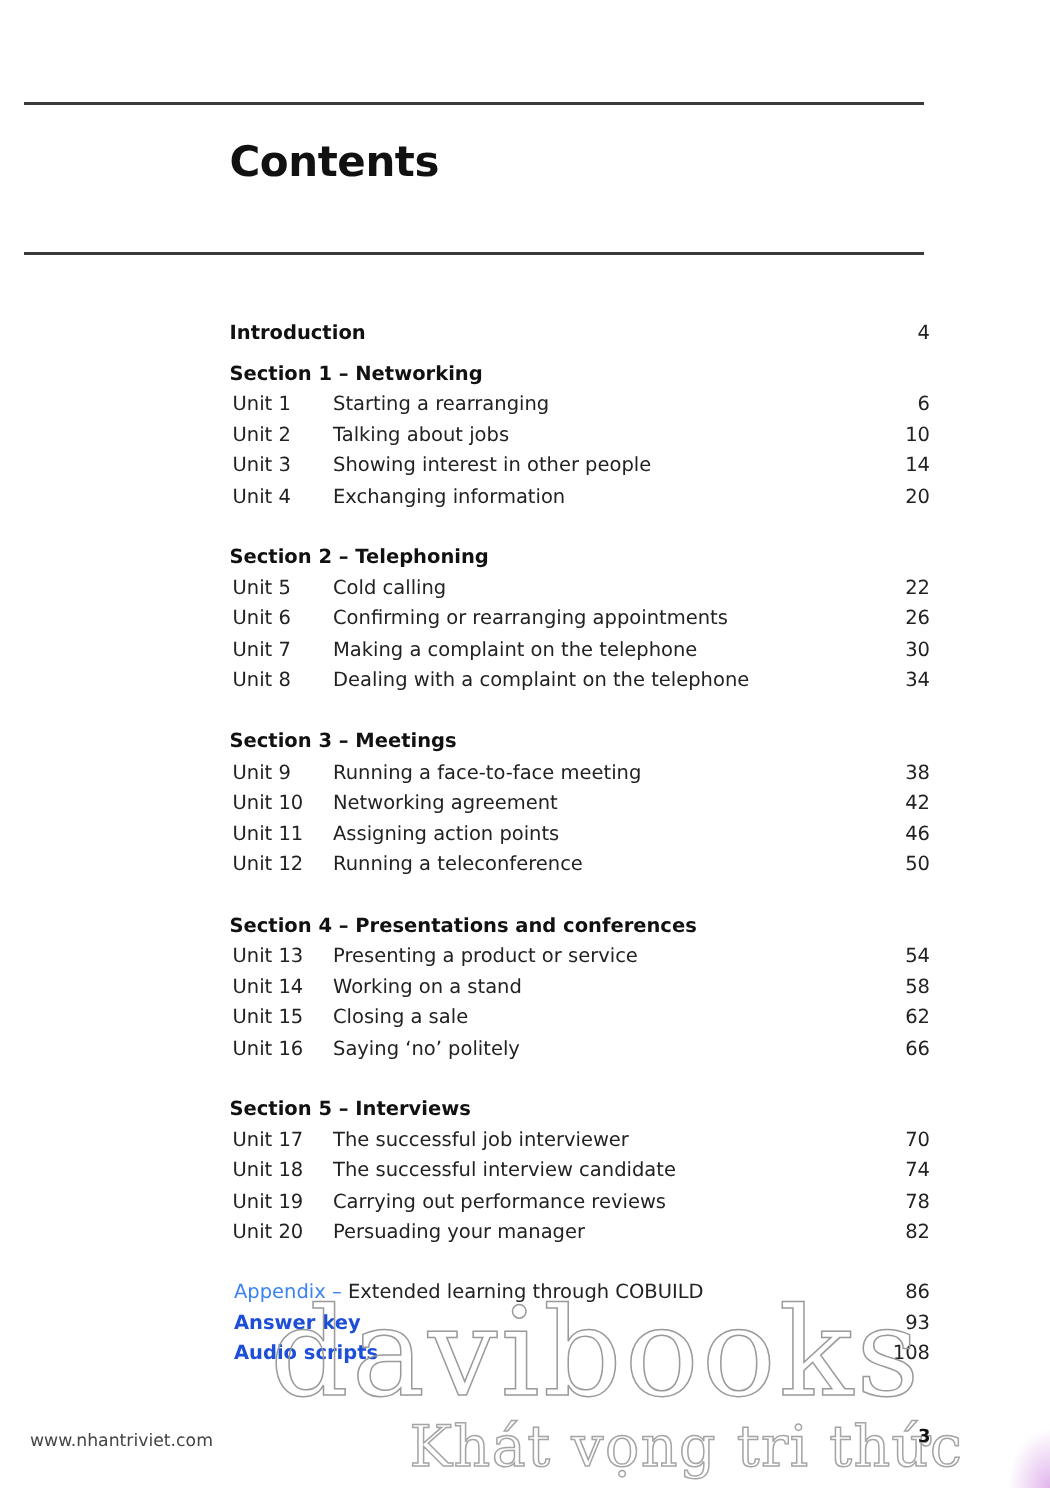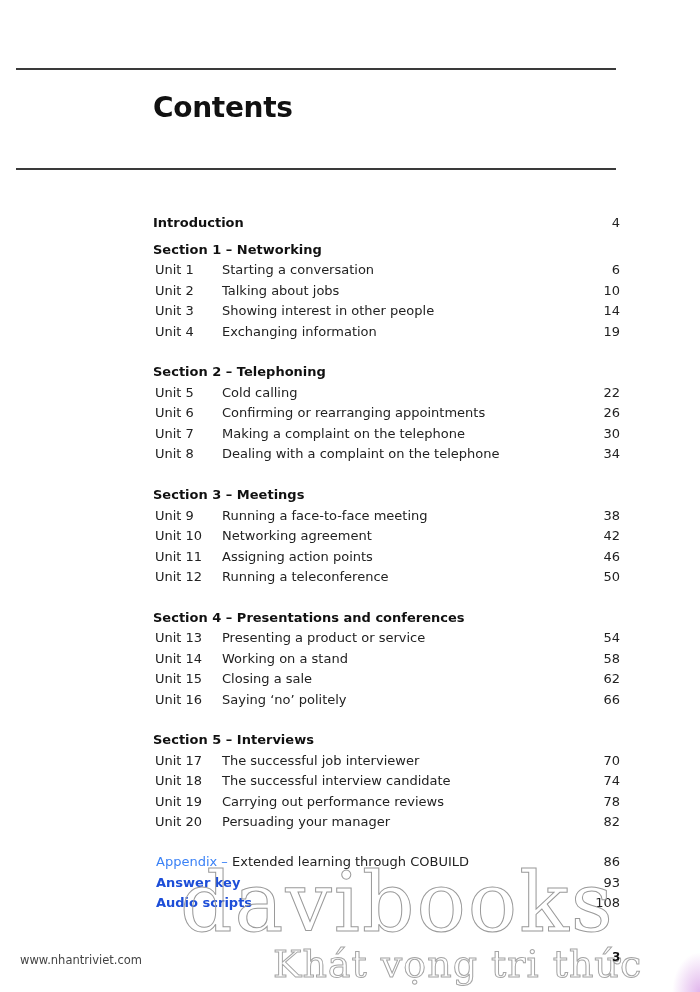--- a/index.html
+++ b/index.html
@@ -60,37 +60,37 @@
   <div class="row intro" style="top:213px">
     <span class="lbl">Introduction</span>
     <span class="pg">4</span>
   </div>
 
   <div class="row head" style="top:240px">
     <span class="lbl">Section 1 – Networking</span>
   </div>
   <div class="row" style="top:260px">
     <span class="lbl">Unit 1</span>
-    <span class="ttl">Starting a conversation</span>
+    <span class="ttl">Starting a rearranging</span>
     <span class="pg">6</span>
   </div>
   <div class="row" style="top:280.5px">
     <span class="lbl">Unit 2</span>
     <span class="ttl">Talking about jobs</span>
     <span class="pg">10</span>
   </div>
   <div class="row" style="top:301px">
     <span class="lbl">Unit 3</span>
     <span class="ttl">Showing interest in other people</span>
     <span class="pg">14</span>
   </div>
   <div class="row" style="top:321.5px">
     <span class="lbl">Unit 4</span>
     <span class="ttl">Exchanging information</span>
-    <span class="pg">19</span>
+    <span class="pg">20</span>
   </div>
 
   <div class="row head" style="top:362px">
     <span class="lbl">Section 2 – Telephoning</span>
   </div>
   <div class="row" style="top:382.5px">
     <span class="lbl">Unit 5</span>
     <span class="ttl">Cold calling</span>
     <span class="pg">22</span>
   </div>

